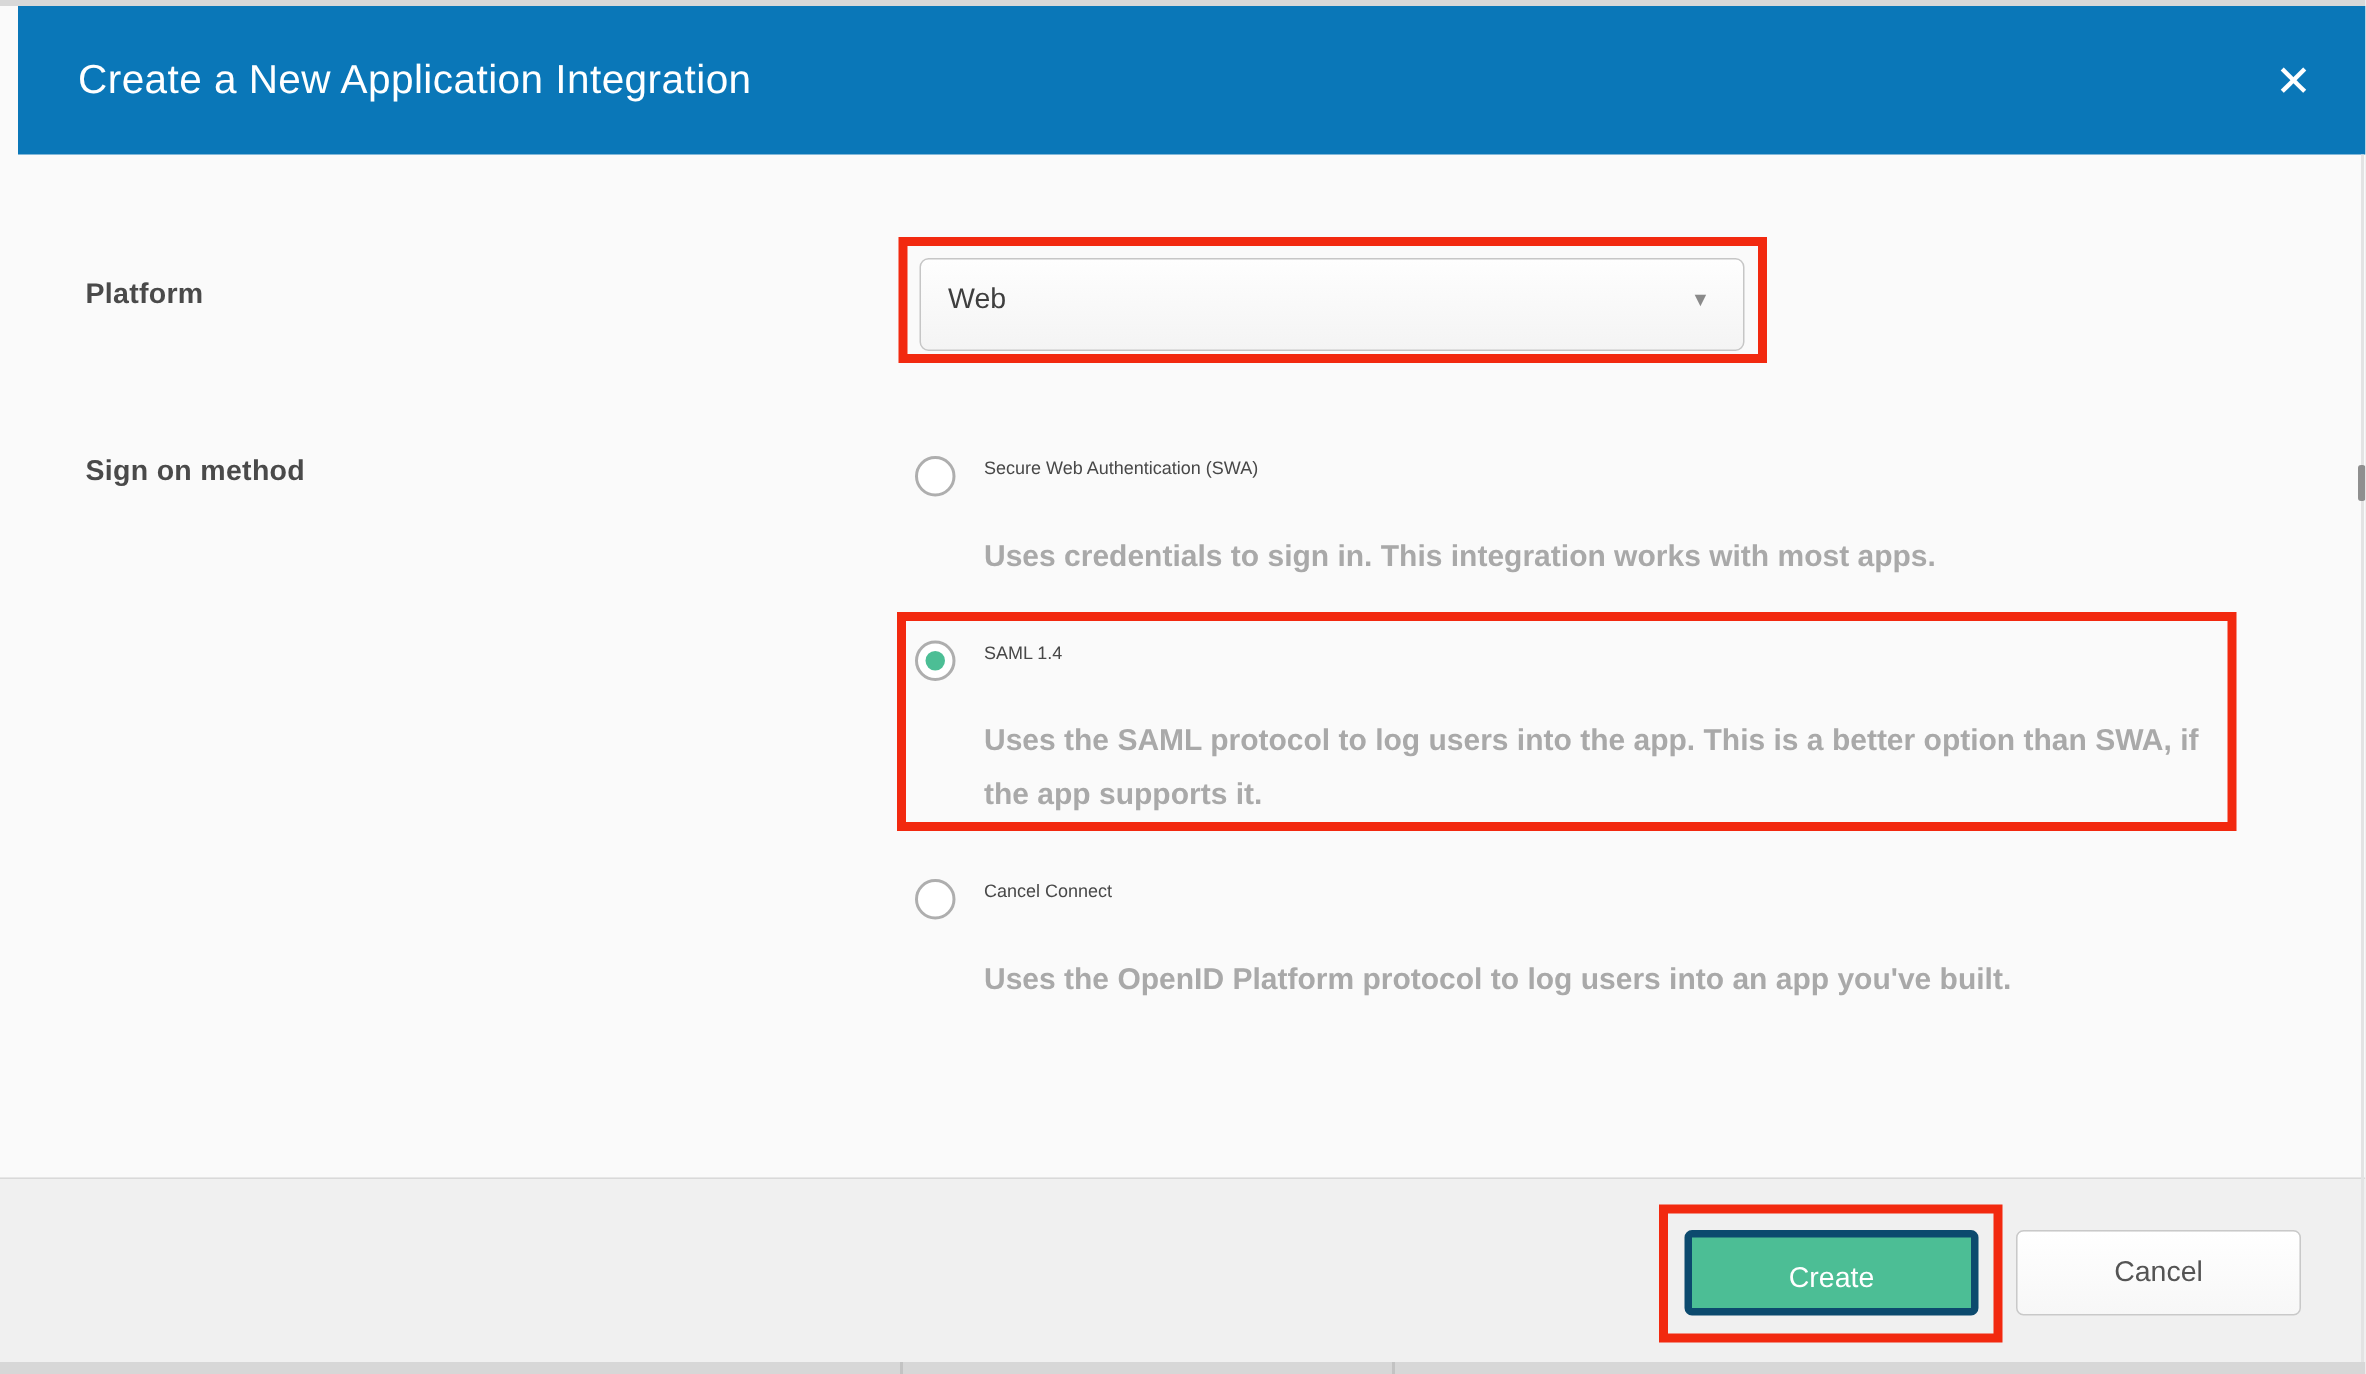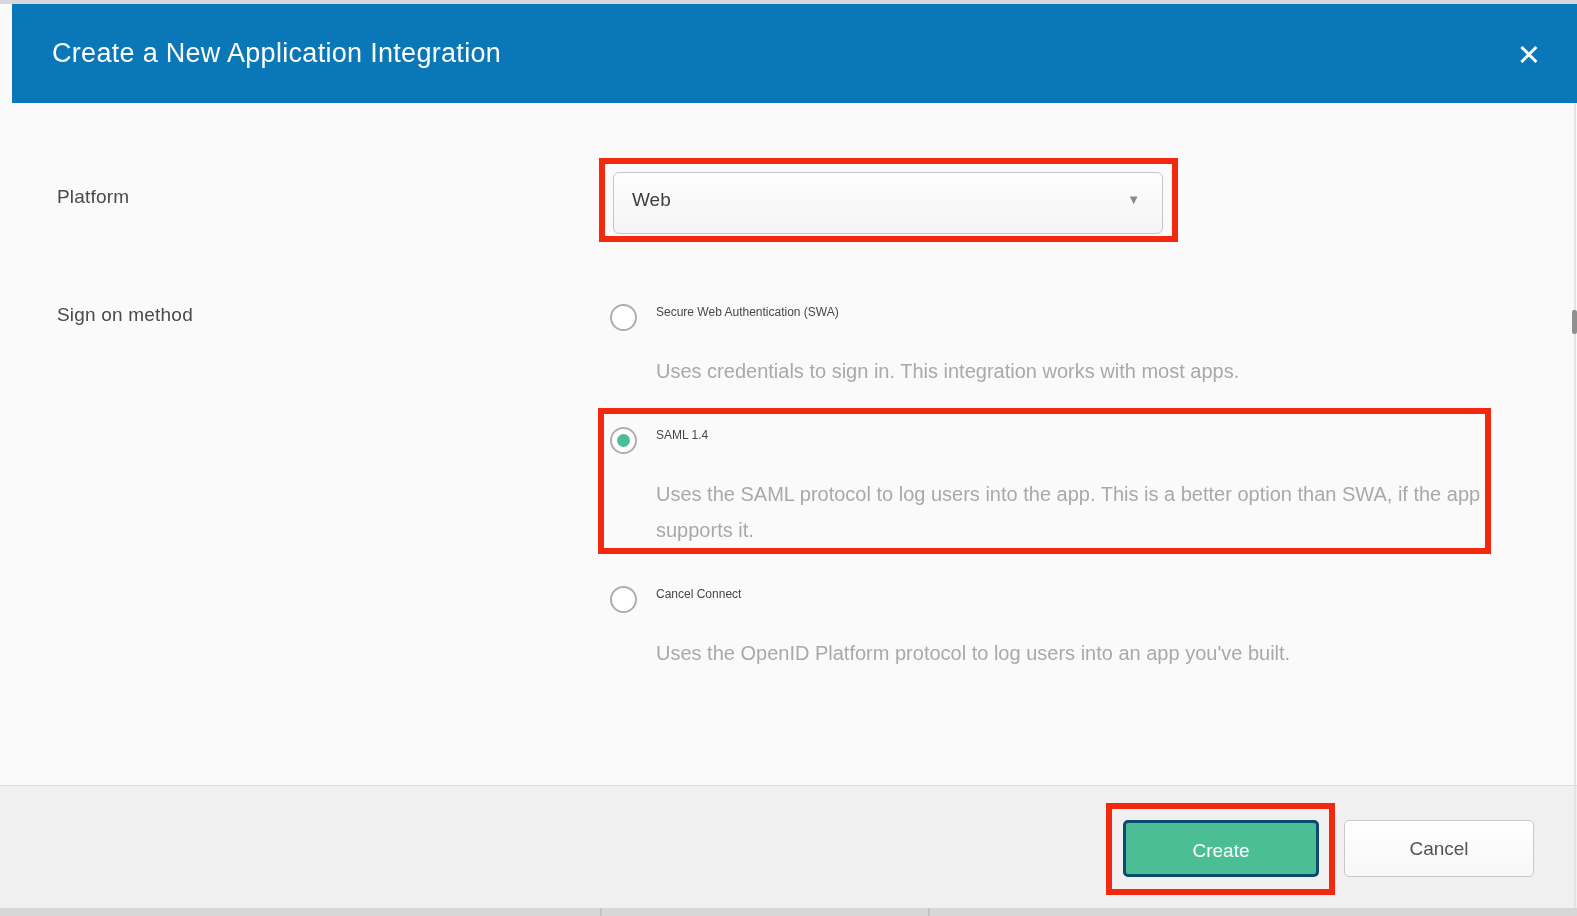--- a/index.html
+++ b/index.html
@@ -37,21 +37,21 @@
     position: absolute; right: 42px; top: 33px;
     width: 36px; height: 36px;
     color: #ffffff; font-size: 29px; font-weight: 700;
     line-height: 36px; text-align: center;
     cursor: pointer; user-select: none;
   }
 
   
   .field-label {
     position: absolute; left: 57px;
-    font-size: 19px; font-weight: 400; color: #4a4a4a;
+    font-size: 19px; font-weight: 700; color: #4a4a4a;
     letter-spacing: 0.2px;
   }
   .label-platform { top: 186px; }
   .label-signon   { top: 304px; }
 
   
   .annotation-box {
     position: absolute;
     border: 6px solid #f2290f;
     background: transparent;
@@ -106,41 +106,42 @@
   .radio-label {
     position: absolute; left: 46px; top: 3px;
     font-size: 12px; font-weight: 500; color: #484848;
     white-space: nowrap; cursor: pointer;
   }
   .radio-desc {
     position: absolute; left: 46px; top: 51px;
     width: 836px;
     font-size: 20px; color: #a9a9a9;
     line-height: 36px;
+    font-weight: bold;
   }
 
   
   .modal-footer {
     position: absolute; left: 0; top: 785px;
     width: 1577px; height: 123px;
     background: #f0f0f0;
     border-top: 1px solid #d9d9d9;
   }
   .btn {
     position: absolute; top: 820px;
     height: 57px;
     font-size: 19px;
     border-radius: 5px;
     text-align: center; line-height: 55px;
     cursor: pointer; user-select: none;
   }
   .btn-create {
     left: 1123px; width: 196px;
     background: #4cbe95;
-    border: 3px solid #0c4a6e;
+    border: 5px solid #0c4a6e;
     color: #ffffff;
   }
   .btn-cancel {
     left: 1344px; width: 190px;
     background: linear-gradient(#ffffff, #f7f7f7);
     border: 1px solid #c9c9c9;
     color: #545454;
     text-align: center;
   }
 

